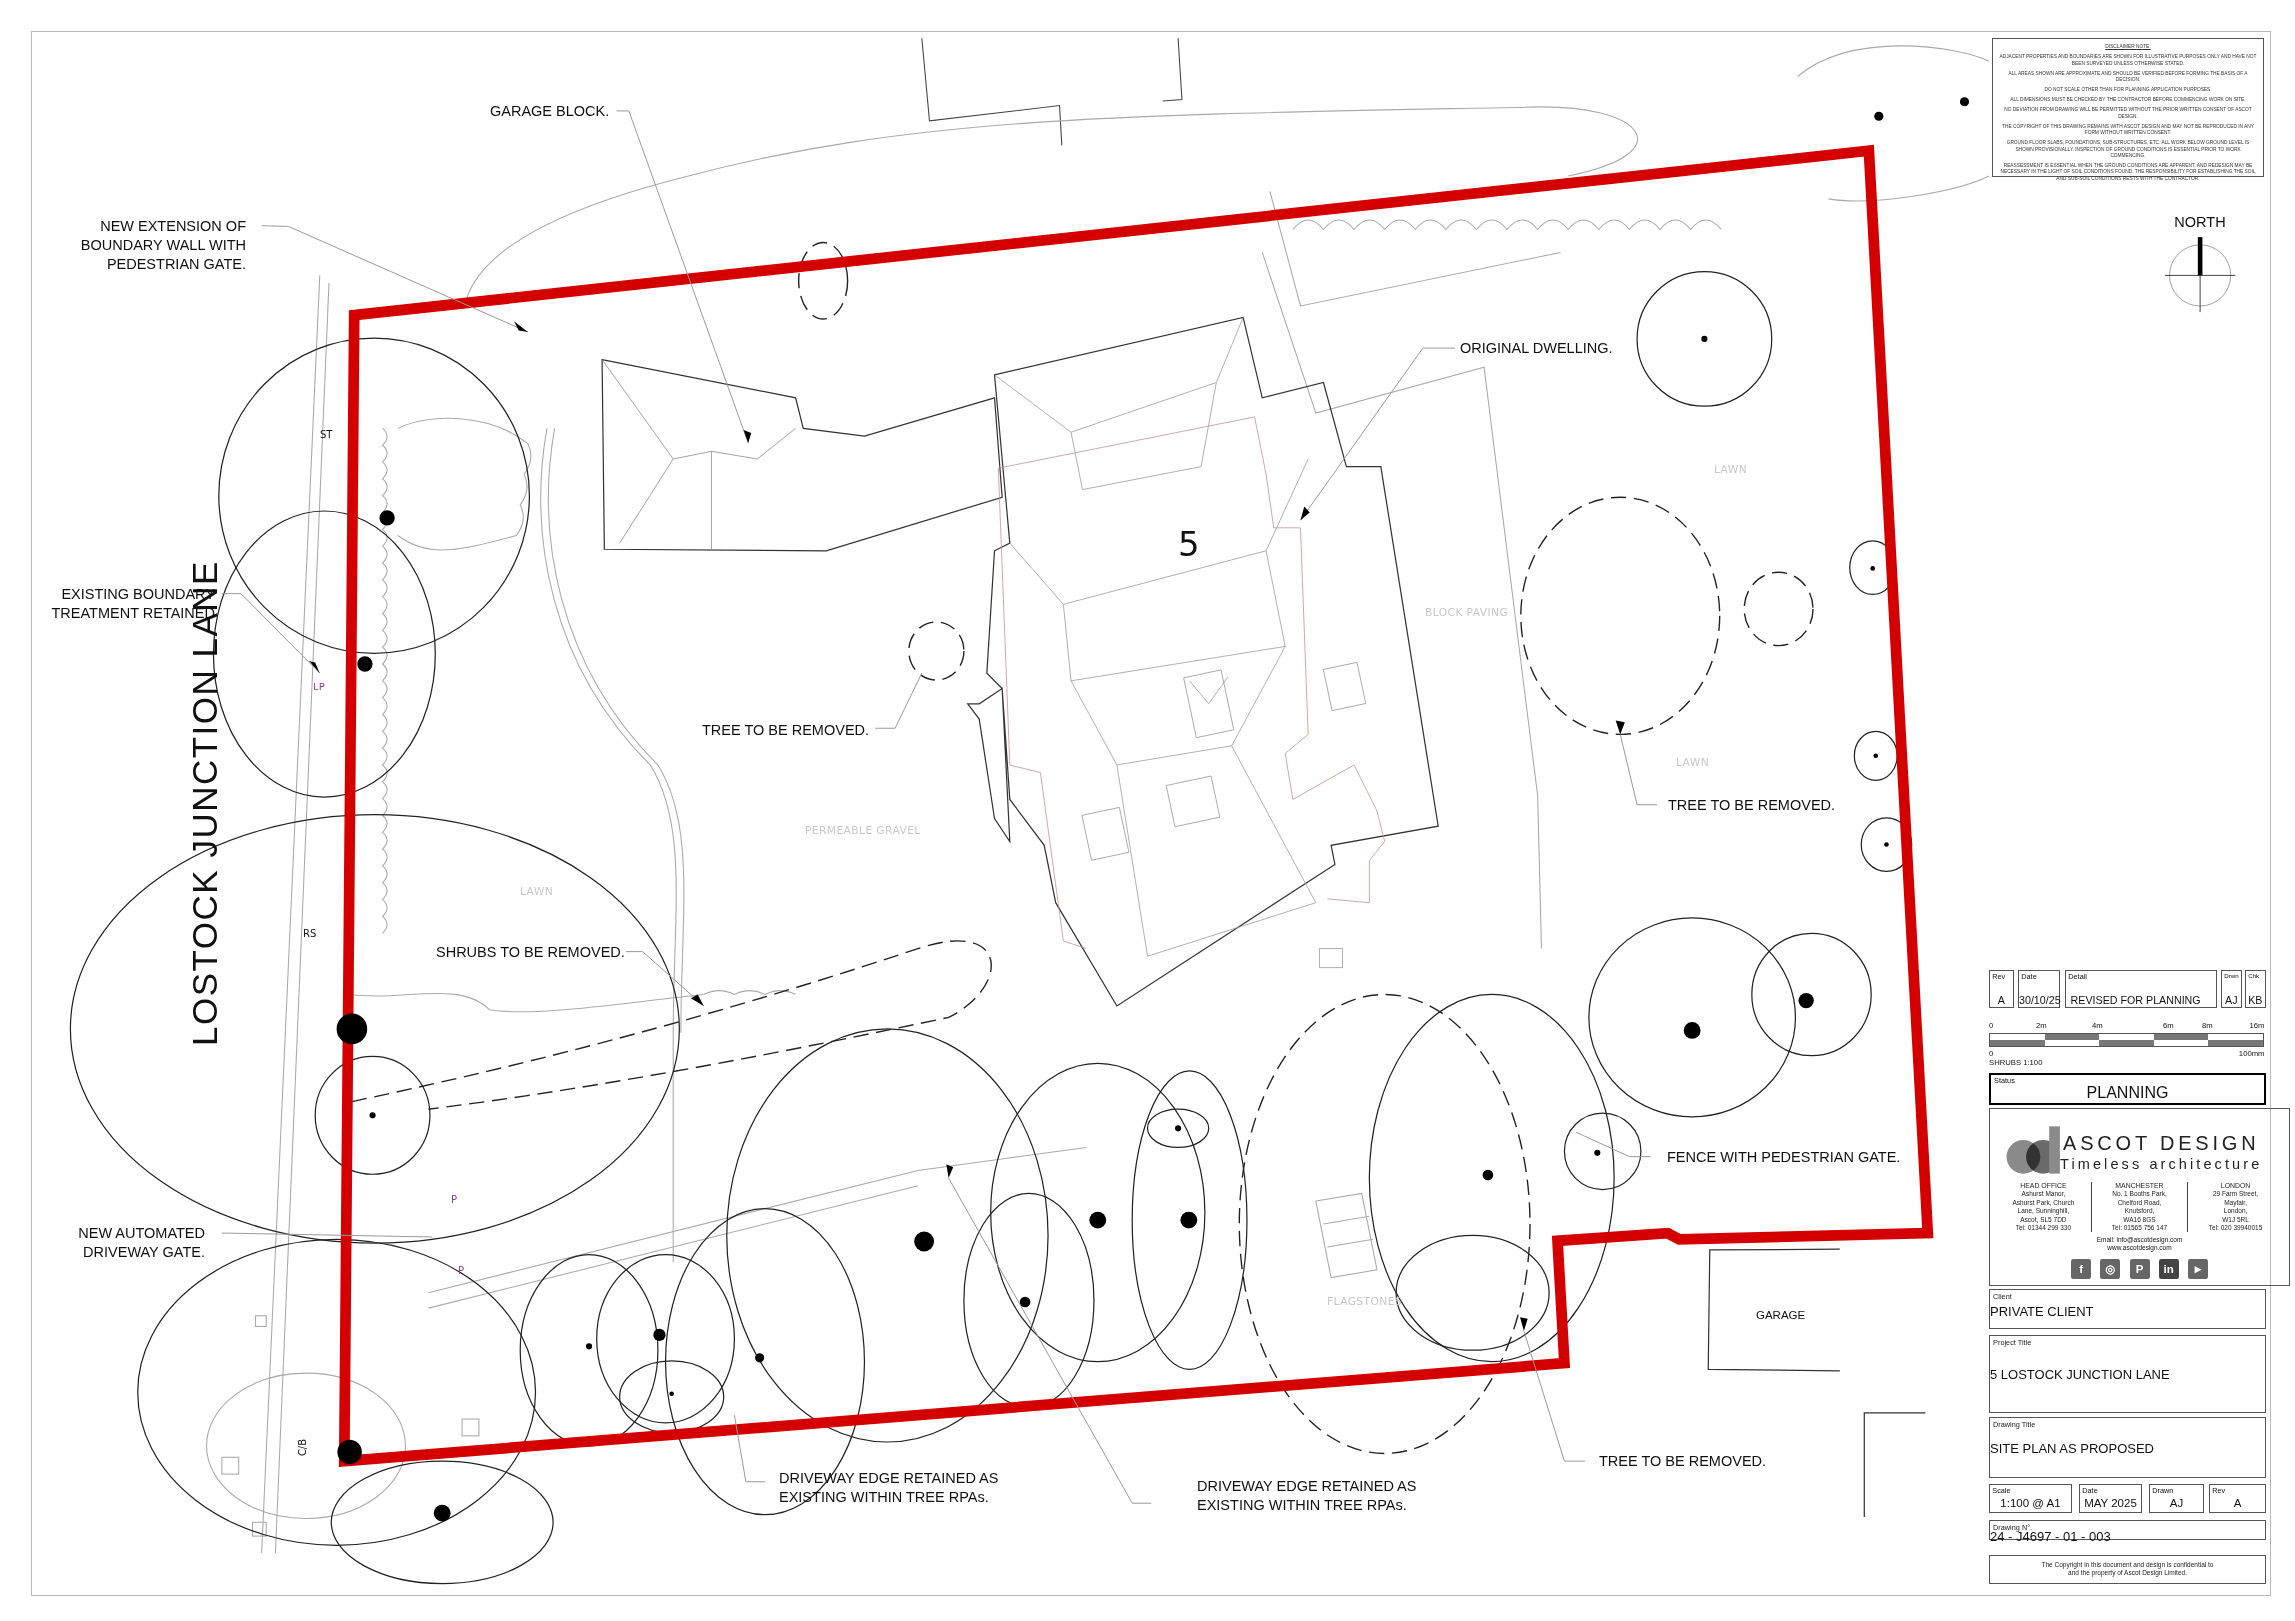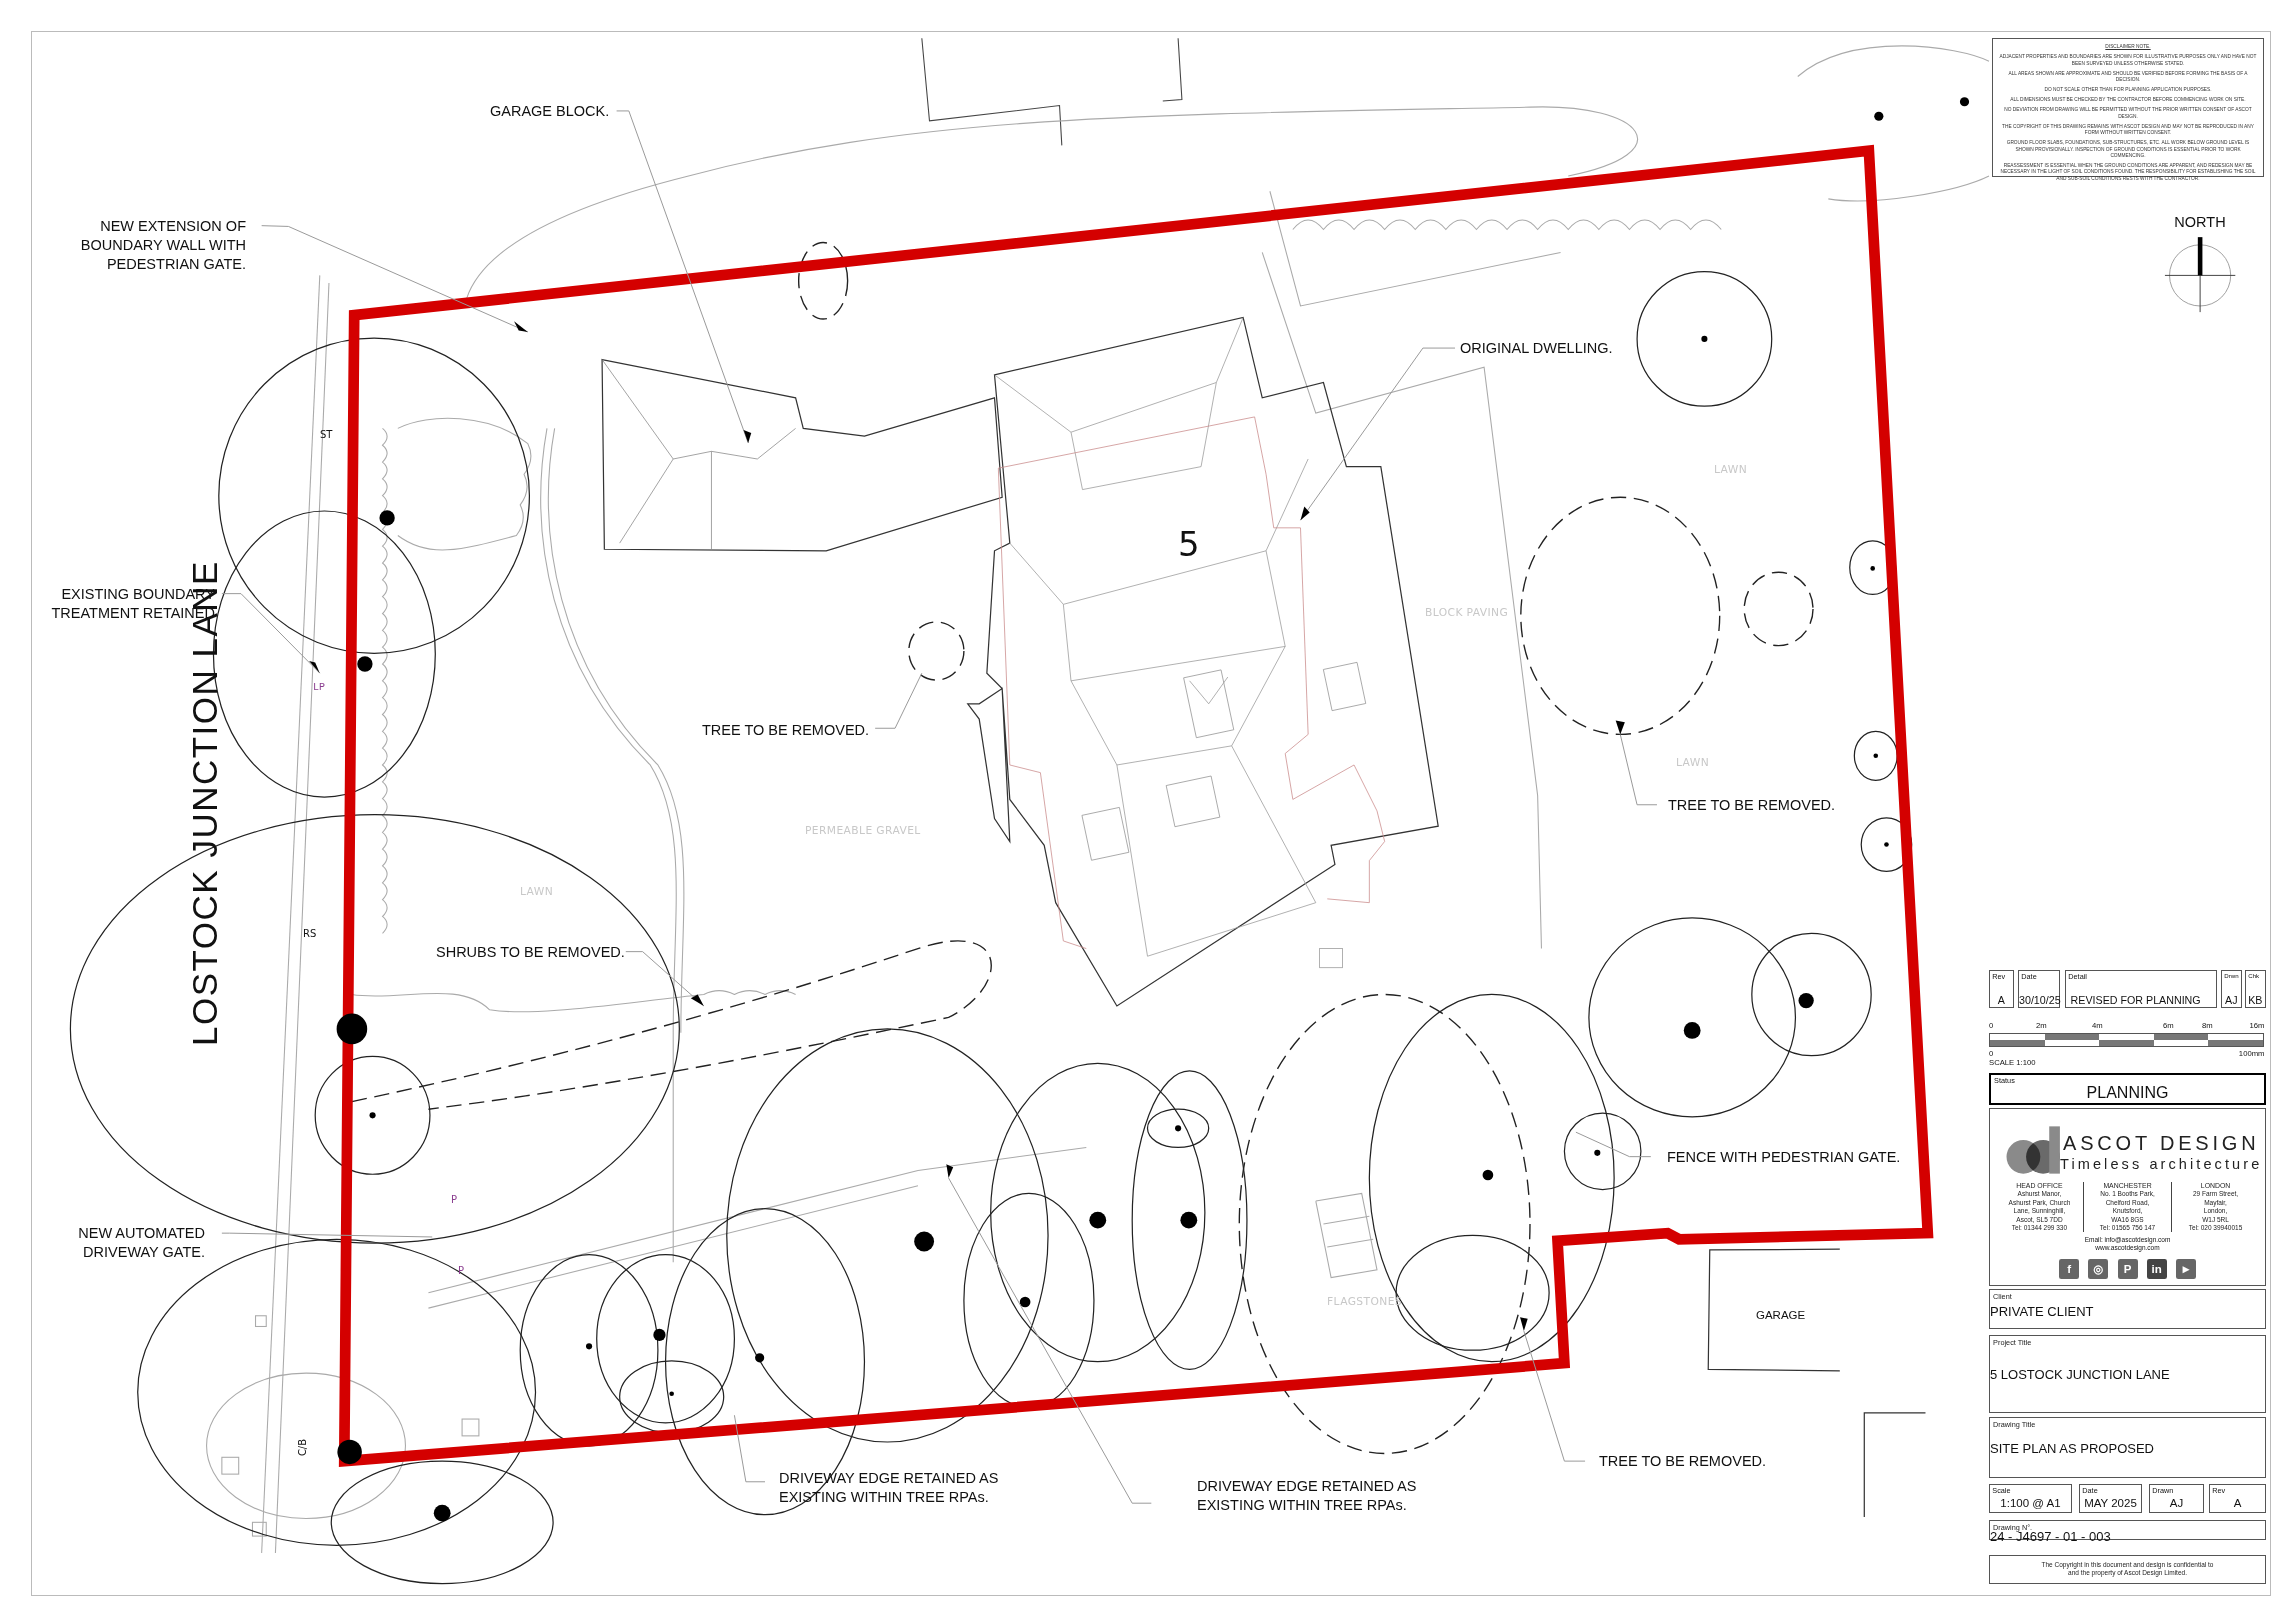--- a/index.html
+++ b/index.html
@@ -34,21 +34,21 @@
   .scale-block { position: absolute; left: 1989px; top: 1021px; width: 277px; height: 46px; font-size: 7.7px; }
   .sb-ticks { position: absolute; top: 0; left: 0; right: 0; height: 9.2px; }
   .sb-ticks span { position: absolute; top: 0; }
   .sb-bar { position: absolute; top: 12.2px; left: 0; width: 275px; height: 13.8px; border: 0.8px solid #555; box-sizing: border-box; display: flex; flex-direction: column; }
   .sb-half { flex: 1; display: flex; }
   .sb-seg { flex: 1; }
   .dark { background: #777; }
   .status { position: absolute; left: 1989px; top: 1073px; width: 277px; height: 32px; border: 2.3px solid #000; box-sizing: border-box; }
   .status .lbl { position: absolute; left: 3.1px; top: 0.8px; font-size: 7.3px; }
   .status .val { position: absolute; left: 0; right: 0; top: 9.2px; text-align: center; font-size: 16px; }
-  .logo-block { position: absolute; left: 1989px; top: 1108px; width: 277px; height: 178px; border: 1.1px solid #555; box-sizing: border-box; }
+  .logo-block { position: absolute; left: 1989px; top: 1108px; width: 301px; height: 178px; border: 1.1px solid #555; box-sizing: border-box; }
   .logo-mark { position: absolute; left: 15.3px; top: 13.8px; width: 61px; height: 54px; }
   .logo-name { position: absolute; left: 73px; top: 23px; font-size: 20px; letter-spacing: 3.8px; color: #222; }
   .logo-tag { position: absolute; left: 70px; top: 47px; font-size: 14.5px; letter-spacing: 3.1px; color: #222; }
   .offices { position: absolute; left: 6.1px; right: 6.1px; top: 73px; display: flex; justify-content: space-between; }
   .office { width: 33%; text-align: center; font-size: 6.5px; line-height: 8.4px; color: #222; }
   .office + .office { border-left: 0.8px solid #444; }
   .office .h { font-size: 6.9px; }
   .contact { position: absolute; left: 0; right: 0; top: 127px; text-align: center; font-size: 6.5px; line-height: 8.4px; }
   .socials { position: absolute; left: 0; right: 0; top: 150px; display: flex; justify-content: center; gap: 9.2px; }
   .soc { width: 20px; height: 20px; background: #666; color: #fff; font-size: 11.5px; font-weight: bold; display: flex; align-items: center; justify-content: center; border-radius: 2.3px; }
@@ -333,21 +333,21 @@
     <div class="sb-half">
         <div class="sb-seg dark"></div>
         <div class="sb-seg"></div>
         <div class="sb-seg dark"></div>
         <div class="sb-seg"></div>
         <div class="sb-seg dark"></div>
       </div>
   </div>
   <span style="position:absolute; left:0; top:28px;">0</span>
   <span style="position:absolute; right:1.5px; top:28px;">100mm</span>
-  <span style="position:absolute; left:0; top:37px;">SCALE 1:100</span>
+  <span style="position:absolute; left:0; top:37px;">SHRUBS 1:100</span>
 </div>
 
 <div class="status">
   <span class="lbl">Status</span>
   <span class="val">PLANNING</span>
 </div>
 
 <div class="logo-block">
   <svg class="logo-mark" viewBox="0 0 80 70">
     <circle cx="24" cy="44" r="22" fill="#8a8a8a"></circle>

